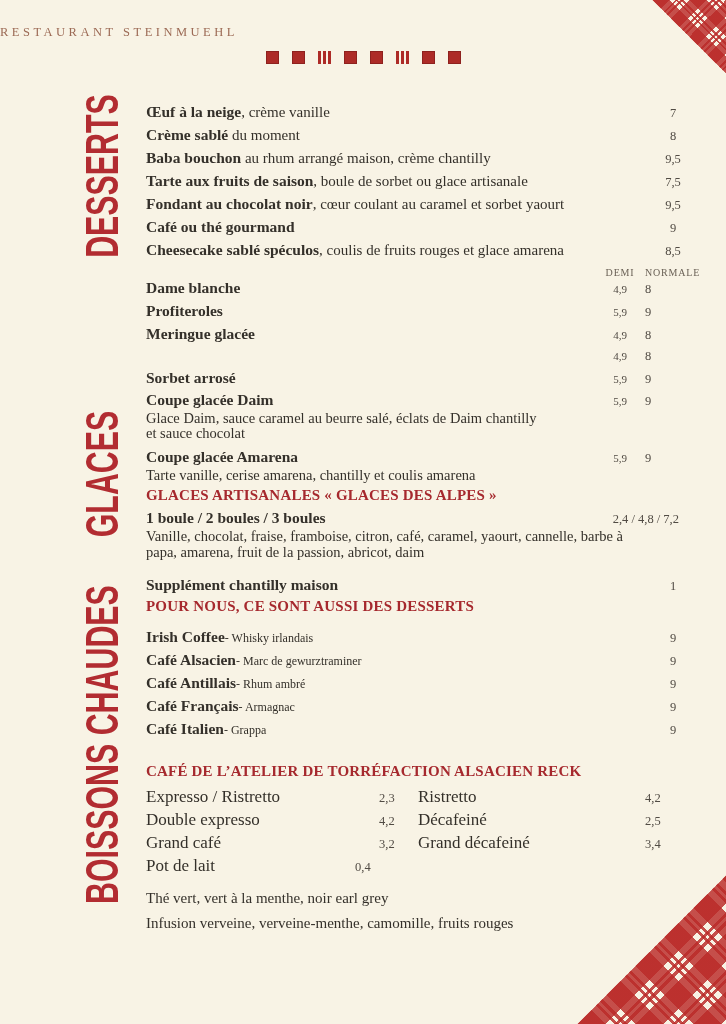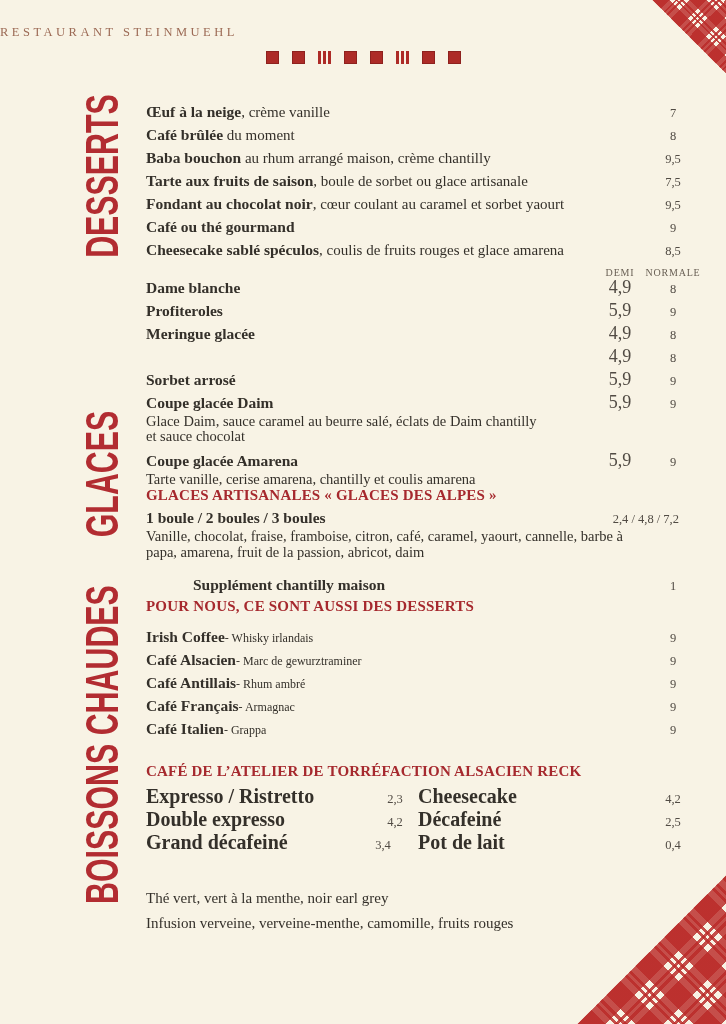--- a/index.html
+++ b/index.html
@@ -29,36 +29,36 @@
     font-family:"Liberation Sans", sans-serif; font-weight:700; font-size:46px;
     color:#b22c31; white-space:nowrap; letter-spacing:0px;
   }
   
   .sect { position:absolute; left:146px; width:555px; }
   .row { display:flex; align-items:baseline; }
   .name { font-weight:bold; font-size:15.5px; white-space:pre; }
   .desc { font-size:15px; white-space:pre-wrap; }
   .fill { flex:1; }
   .p1 { flex:none; width:56px; text-align:center; font-size:12.5px; color:#514b44; }
-  .pd { flex:none; width:50px; text-align:center; font-size:18px; color:#514b44; }
-  .pn { flex:none; width:56px; text-align:center; font-size:12.5px; color:#514b44; }
+  .pd { flex:none; width:50px; text-align:center; font-size:11px; color:#514b44; }
+  .pn { flex:none; width:56px; text-align:left; font-size:12.5px; color:#514b44; }
   .lh21 .row { line-height:21px; }
   .colheads { font-size:10px; letter-spacing:0.8px; color:#6a6156; font-family:"Liberation Serif",serif; }
   .colheads .pd, .colheads .pn { font-size:10px; color:#6a6156; letter-spacing:0.8px; }
   .gdesc { font-size:14.5px; line-height:15px; max-width:392px; }
   .red-heading { color:#a6292e; font-weight:bold; font-size:15px; letter-spacing:0.2px; line-height:19px; }
   .sizes-row { line-height:19px; }
   .psizes { flex:none; font-size:12.5px; color:#514b44; padding-right:22px; }
   .flavors { font-size:14.5px; line-height:15.5px; max-width:480px; }
   .pn-rows .row { height:23px; line-height:23px; }
   .sub { font-size:12px; white-space:pre; }
   .cafe-grid { display:grid; grid-template-columns:265px 283px; column-gap:7px; }
   .cafe-grid .row { height:23px; line-height:23px; }
-  .cname { font-weight:bold; font-size:20px; white-space:pre; }
-  .pleft { flex:none; width:32px; text-align:center; font-size:12.5px; color:#514b44; }
+  .cname { font-weight:normal; font-size:17px; white-space:pre; }
+  .pleft { flex:none; width:32px; text-align:left; font-size:12.5px; color:#514b44; }
   .thes-line { font-size:15px; line-height:19px; font-weight:500; }
   
   .corner { position:absolute; overflow:hidden; }
   #corner-tr { top:0; right:0; width:110px; height:95px; }
   #corner-tr .plaid {
     position:absolute; width:104px; height:104px; right:-52px; top:-52px;
     transform:rotate(45deg);
     background-image:
       repeating-linear-gradient(0deg, rgba(186,42,40,.82) 0 12px, transparent 12px 16px, rgba(186,42,40,.82) 16px 18px, transparent 18px 20px, rgba(186,42,40,.82) 20px 22px, transparent 22px 26px),
       repeating-linear-gradient(90deg, rgba(186,42,40,.82) 0 12px, transparent 12px 16px, rgba(186,42,40,.82) 16px 18px, transparent 18px 20px, rgba(186,42,40,.82) 20px 22px, transparent 22px 26px);
@@ -92,21 +92,21 @@
 <div class="vlabel" style="top:782px;">BOISSONS CHAUDES</div>
 
 <div class="sect lh21" style="top:101px;">
   <div class="row">
     <span class="name">Œuf à la neige</span>
       <span class="desc">, crème vanille</span>
       <span class="fill"></span>
       <span class="p1">7</span>
   </div>
   <div class="row">
-    <span class="name">Café brûlée</span>
+    <span class="name">Crème sablé</span>
       <span class="desc"> du moment</span>
       <span class="fill"></span>
       <span class="p1">8</span>
   </div>
   <div class="row">
     <span class="name">Baba bouchon</span>
       <span class="desc"> au rhum arrangé maison, crème chantilly</span>
       <span class="fill"></span>
       <span class="p1">9,5</span>
   </div>
@@ -195,21 +195,21 @@
 </div>
 
 <div class="sect" style="top:486px;">
   <div class="red-heading">GLACES ARTISANALES « GLACES DES ALPES »</div>
   <div class="row sizes-row" style="margin-top:3px;">
     <span class="name">1 boule / 2 boules / 3 boules</span>
     <span class="fill"></span>
     <span class="psizes">2,4 / 4,8 / 7,2</span>
   </div>
   <div class="flavors">Vanille, chocolat, fraise, framboise, citron, café, caramel, yaourt, cannelle, barbe à papa, amarena, fruit de la passion, abricot, daim</div>
-  <div class="row" style="margin-top:15px; line-height:19px;margin-left:47px;">
+  <div class="row" style="margin-top:15px; line-height:19px;">
     <span class="name">Supplément chantilly maison</span>
     <span class="fill"></span>
     <span class="p1">1</span>
   </div>
 </div>
 
 <div class="sect" style="top:597px;">
   <div class="red-heading">POUR NOUS, CE SONT AUSSI DES DESSERTS</div>
   <div class="pn-rows" style="margin-top:9px;">
     <div class="row">
@@ -247,33 +247,38 @@
 
 <div class="sect" style="top:762px;">
   <div class="red-heading">CAFÉ DE L’ATELIER DE TORRÉFACTION ALSACIEN RECK</div>
   <div class="cafe-grid" style="margin-top:4px;">
     <div class="row">
         <span class="cname">Expresso / Ristretto</span>
         <span class="fill"></span>
         <span class="pleft">2,3</span>
       </div>
     <div class="row">
-        <span class="cname">Cheesecake</span>
+        <span class="cname">Ristretto</span>
         <span class="fill"></span>
         <span class="pn">4,2</span>
       </div>
     <div class="row">
         <span class="cname">Double expresso</span>
         <span class="fill"></span>
         <span class="pleft">4,2</span>
       </div>
     <div class="row">
         <span class="cname">Décafeiné</span>
         <span class="fill"></span>
         <span class="pn">2,5</span>
+      </div>
+    <div class="row">
+        <span class="cname">Grand café</span>
+        <span class="fill"></span>
+        <span class="pleft">3,2</span>
       </div>
     <div class="row">
         <span class="cname">Grand décafeiné</span>
         <span class="fill"></span>
         <span class="pn">3,4</span>
       </div>
     <div class="row">
         <span class="cname">Pot de lait</span>
         <span class="fill"></span>
         <span class="pn">0,4</span>

